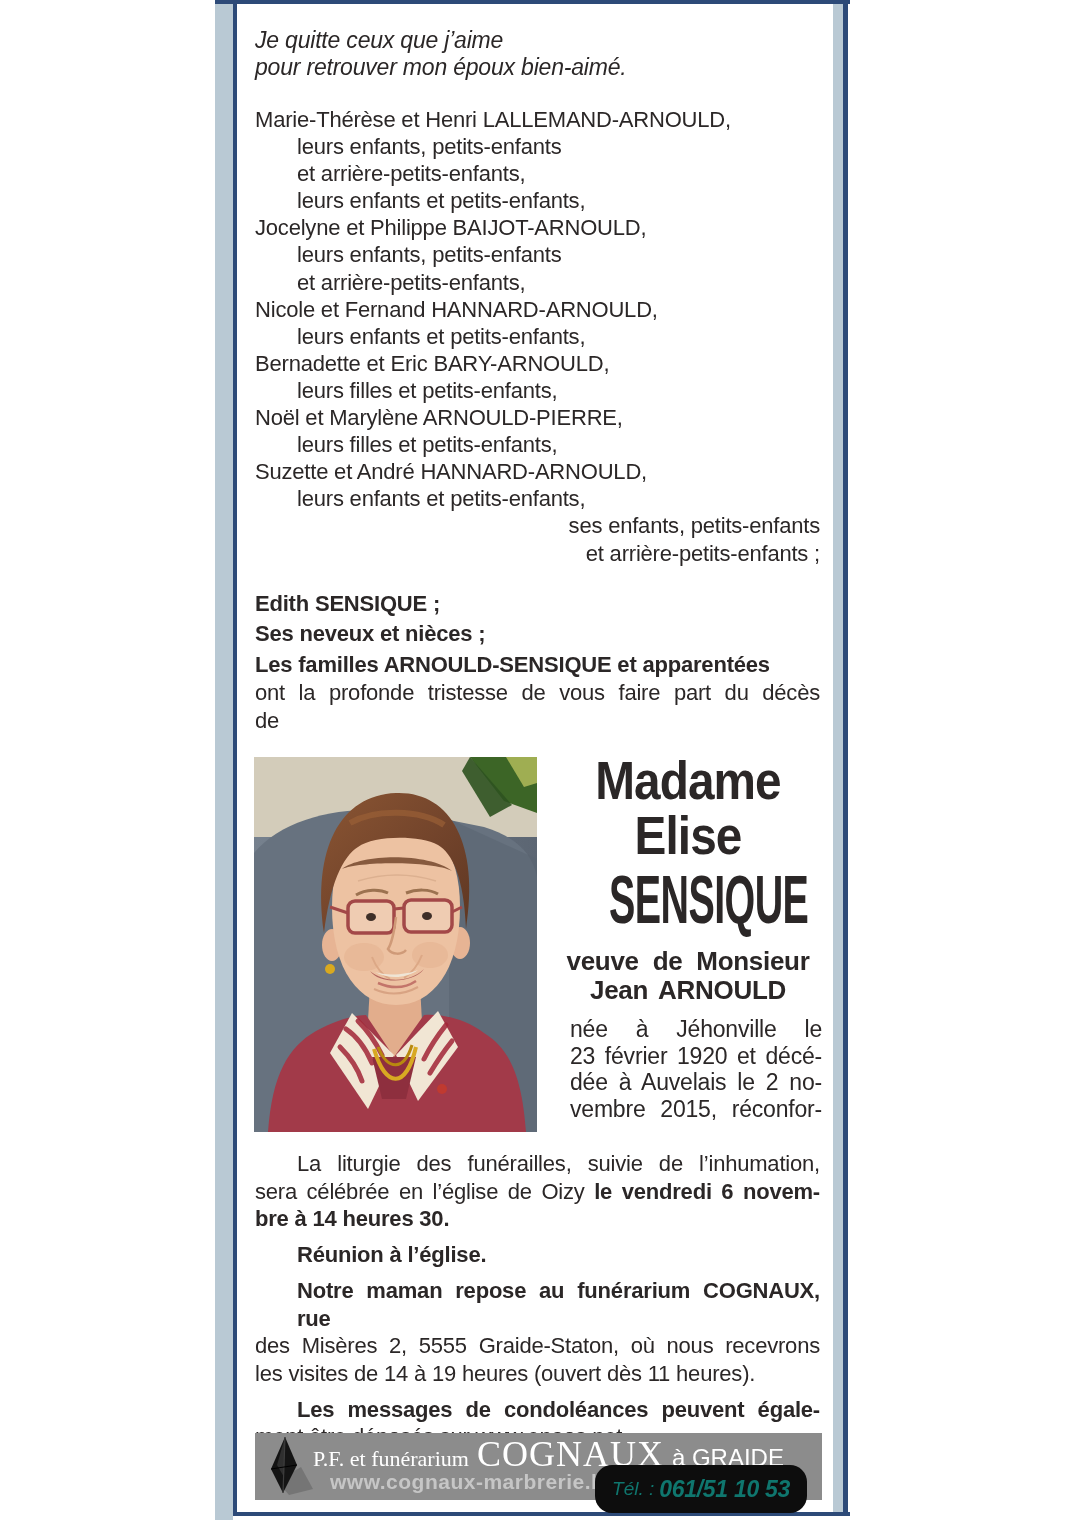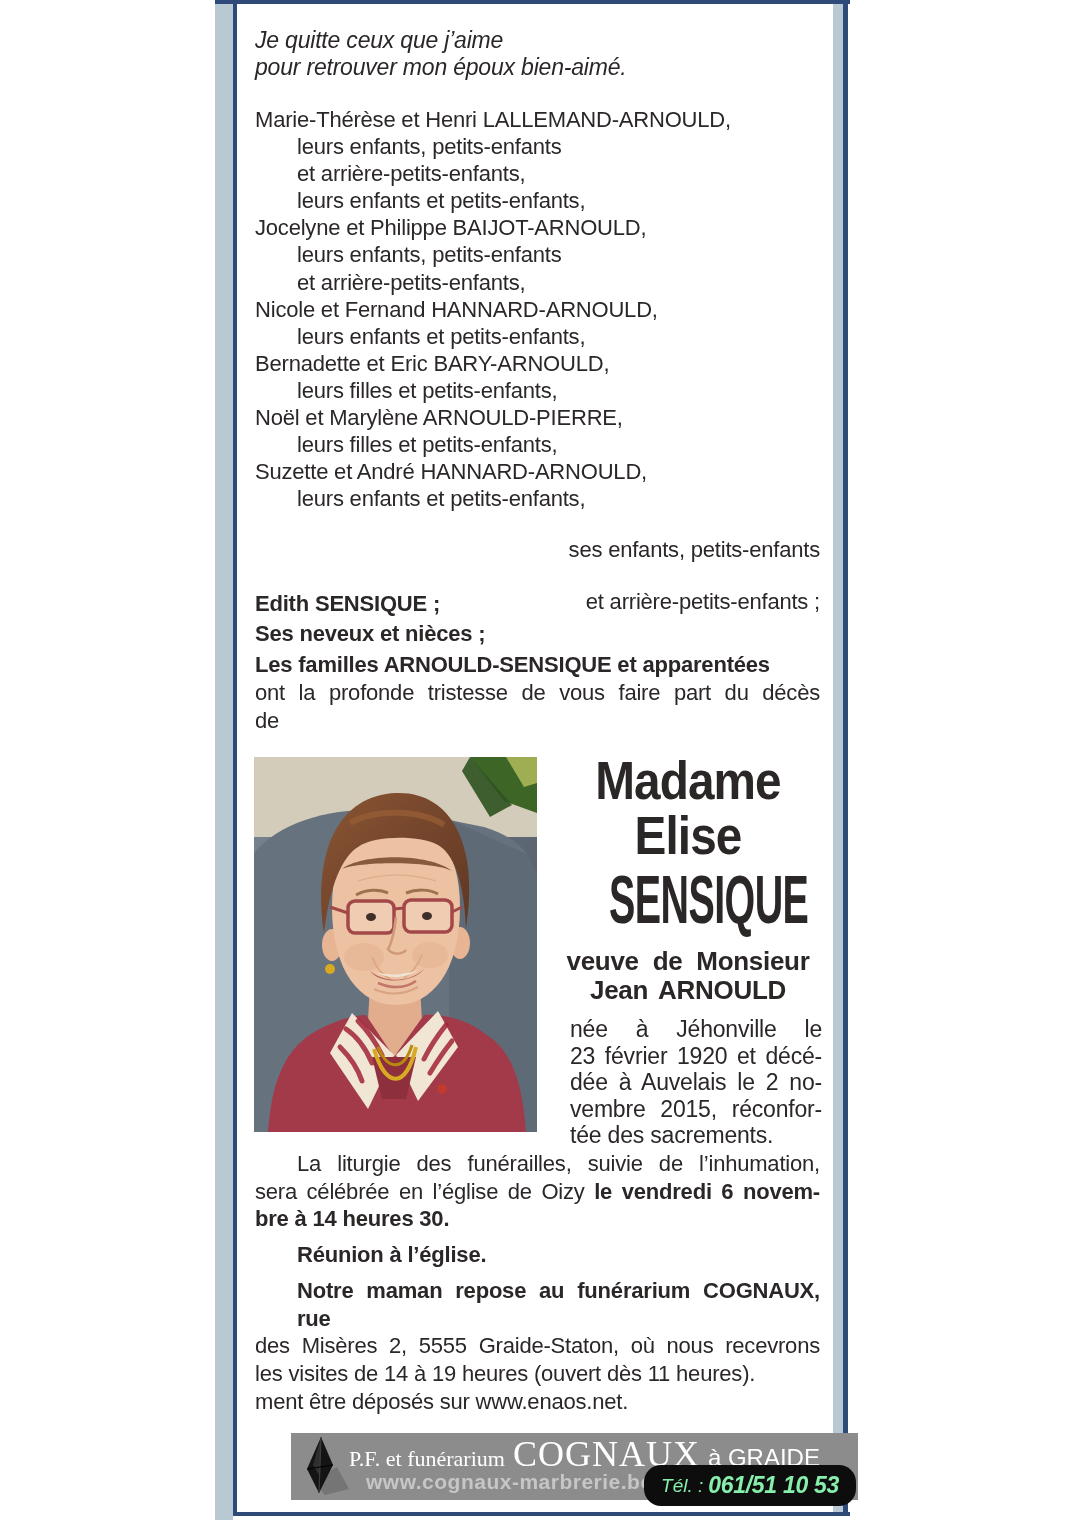--- a/index.html
+++ b/index.html
@@ -15,21 +15,21 @@
   #frame-bottom{left:215px;top:1512px;width:635px;height:4px;}
   #band-left{left:215px;top:4px;width:18px;height:1516px;}
   #line-left{left:233px;top:4px;width:4px;height:1508px;}
   #band-right{left:833px;top:4px;width:10px;height:1508px;}
   #line-right{left:843px;top:4px;width:5px;height:1508px;}
 
   
   .txt{font-size:22px;letter-spacing:-0.2px;line-height:27.1px;}
   .jl{text-align:justify;text-align-last:justify;}
   .ind{padding-left:42px;}
-  .right{text-align:right;margin-top:24px;}
+  .right{text-align:right;}
   .b{font-weight:bold;}
 
   #epigraph{left:255px;top:27px;width:565px;font-size:23px;font-style:italic;line-height:27px;letter-spacing:-0.2px;}
   #family{left:255px;top:106px;width:565px;}
   #mourners{left:255px;top:589px;width:565px;line-height:30.3px;font-weight:bold;}
   #announce{left:255px;top:679px;width:565px;line-height:28px;}
 
   #portrait{left:254px;top:757px;width:283px;height:375px;}
 
   #namecol{left:552px;top:753px;width:272px;text-align:center;}
@@ -41,28 +41,28 @@
   .widow.second{word-spacing:4px;}
 
   #bio{left:570px;top:1016px;width:252px;font-size:23px;line-height:26.5px;letter-spacing:-0.2px;}
 
   #funeral{left:255px;top:1150px;width:565px;line-height:27.7px;font-size:22px;letter-spacing:-0.2px;}
   #funeral .gap{margin-top:8px;font-weight:bold;}
 
   #refnum{left:255px;top:1483px;width:565px;text-align:right;font-size:17px;color:#3a3535;}
 
   
-  #banner{left:255px;top:1433px;width:567px;height:67px;background:#8c8c8c;margin-left:36px;}
+  #banner{left:255px;top:1433px;width:567px;height:67px;background:#8c8c8c;}
   #banner-row1{position:absolute;left:58px;top:0px;display:flex;align-items:baseline;white-space:nowrap;color:#ffffff;}
   .pf{font-family:"Liberation Serif",serif;font-size:22px;}
   .brand{font-family:"Liberation Serif",serif;font-size:36px;letter-spacing:1px;margin:0 8px;}
   .loc{font-size:24px;text-decoration:underline;}
   #website{position:absolute;left:75px;top:37px;font-weight:bold;font-size:21px;color:#c6c6c6;letter-spacing:.5px;}
-  #pill{position:absolute;left:353px;top:32px;width:212px;height:41px;background:#0d0d0d;border-radius:17px;
-        display:flex;align-items:center;justify-content:center;color:#86efac;white-space:nowrap;overflow:hidden;}
+  #pill{position:absolute;left:340px;top:32px;width:212px;height:48px;background:#0d0d0d;border-radius:17px;
+        display:flex;align-items:center;justify-content:center;color:#0f766e;white-space:nowrap;overflow:hidden;}
   .tel-label{font-style:italic;font-size:19px;margin-right:5px;}
   .tel-num{font-style:italic;font-weight:bold;font-size:23px;letter-spacing:-0.3px;text-align:right;}
   #logo{position:absolute;left:2px;top:2px;}
 </style>
 </head>
 <body>
 
 <div class="abs navy" id="frame-top"></div>
 <div class="abs navy" id="frame-bottom"></div>
 <div class="abs band" id="band-left"></div>
@@ -183,31 +183,31 @@
   <div class="nline n3">SENSIQUE</div>
   <div class="widow first">veuve de Monsieur</div>
   <div class="widow second">Jean ARNOULD</div>
 </div>
 
 <div class="abs" id="bio">
   <div class="jl">née à Jéhonville le</div>
   <div class="jl">23 février 1920 et décé-</div>
   <div class="jl">dée à Auvelais le 2 no-</div>
   <div class="jl">vembre 2015, réconfor-</div>
-  <div>tée des sacrements.</div>
 </div>
 
 <div class="abs" id="funeral">
   <div class="ind jl"><span>La liturgie des funérailles, suivie de l’inhumation,</span><span class="b"></span></div>
   <div class="jl"><span>sera célébrée en l’église de Oizy </span><span class="b">le vendredi 6 novem-</span></div>
   <div><span></span><span class="b">bre à 14 heures 30.</span></div>
   <div class="ind gap"><span>Réunion à l’église.</span><span class="b"></span></div>
   <div class="ind jl gap"><span>Notre maman repose au funérarium COGNAUX, rue</span><span class="b"></span></div>
   <div class="jl"><span>des Misères 2, 5555 Graide-Staton, où nous recevrons</span><span class="b"></span></div>
   <div><span>les visites de 14 à 19 heures (ouvert dès 11 heures).</span><span class="b"></span></div>
+  <div class="ind jl gap"><span>Les messages de condoléances peuvent égale-</span><span class="b"></span></div>
   <div><span>ment être déposés sur www.enaos.net.</span><span class="b"></span></div>
 </div>
 
 <div class="abs" id="refnum">40-226893-1</div>
 
 <div class="abs" id="banner">
   <svg id="logo" width="58" height="62" viewBox="0 0 58 62" xmlns="http://www.w3.org/2000/svg">
     <polygon points="20,46 44,32 56,54 32,60" fill="#6e6e6e" opacity=".75"></polygon>
     <polygon points="28,2 14,34 26,58 40,30" fill="#141414"></polygon>
     <polygon points="28,2 20,30 27,42 28,2" fill="#2f2f2f"></polygon>

